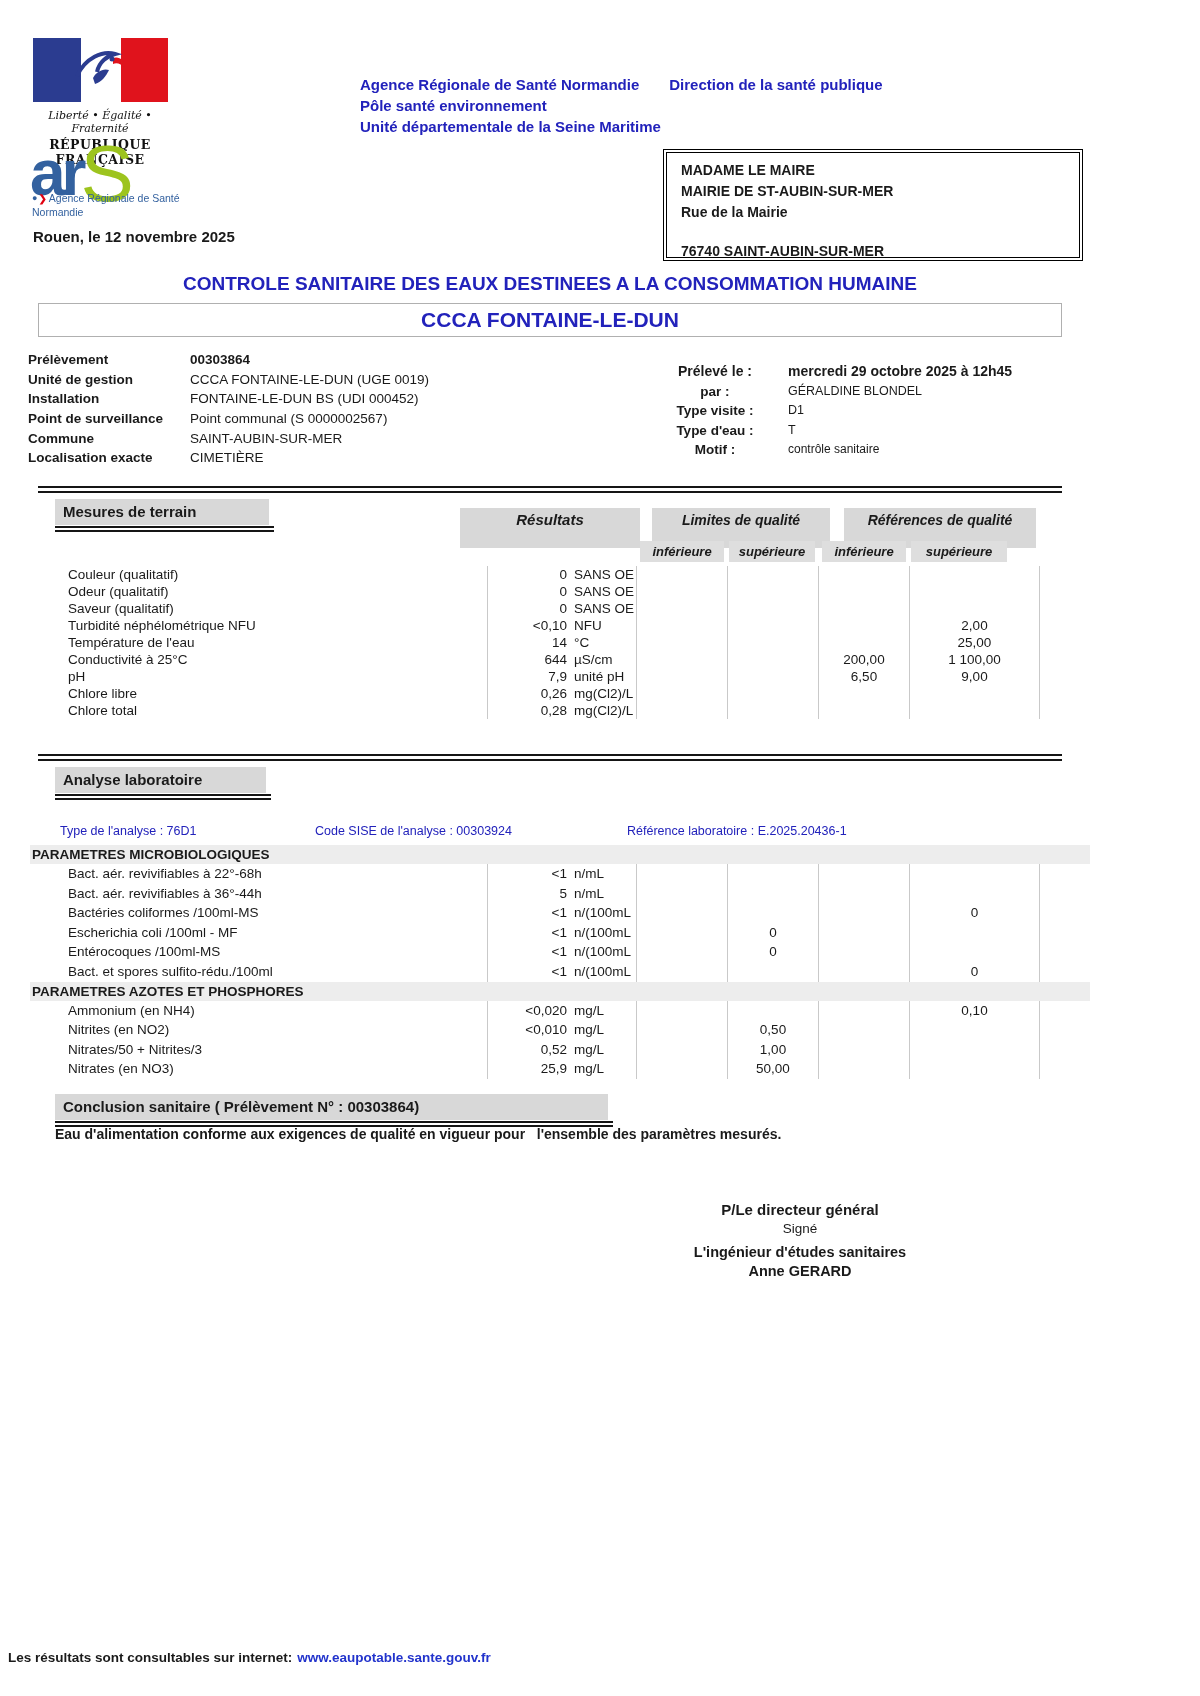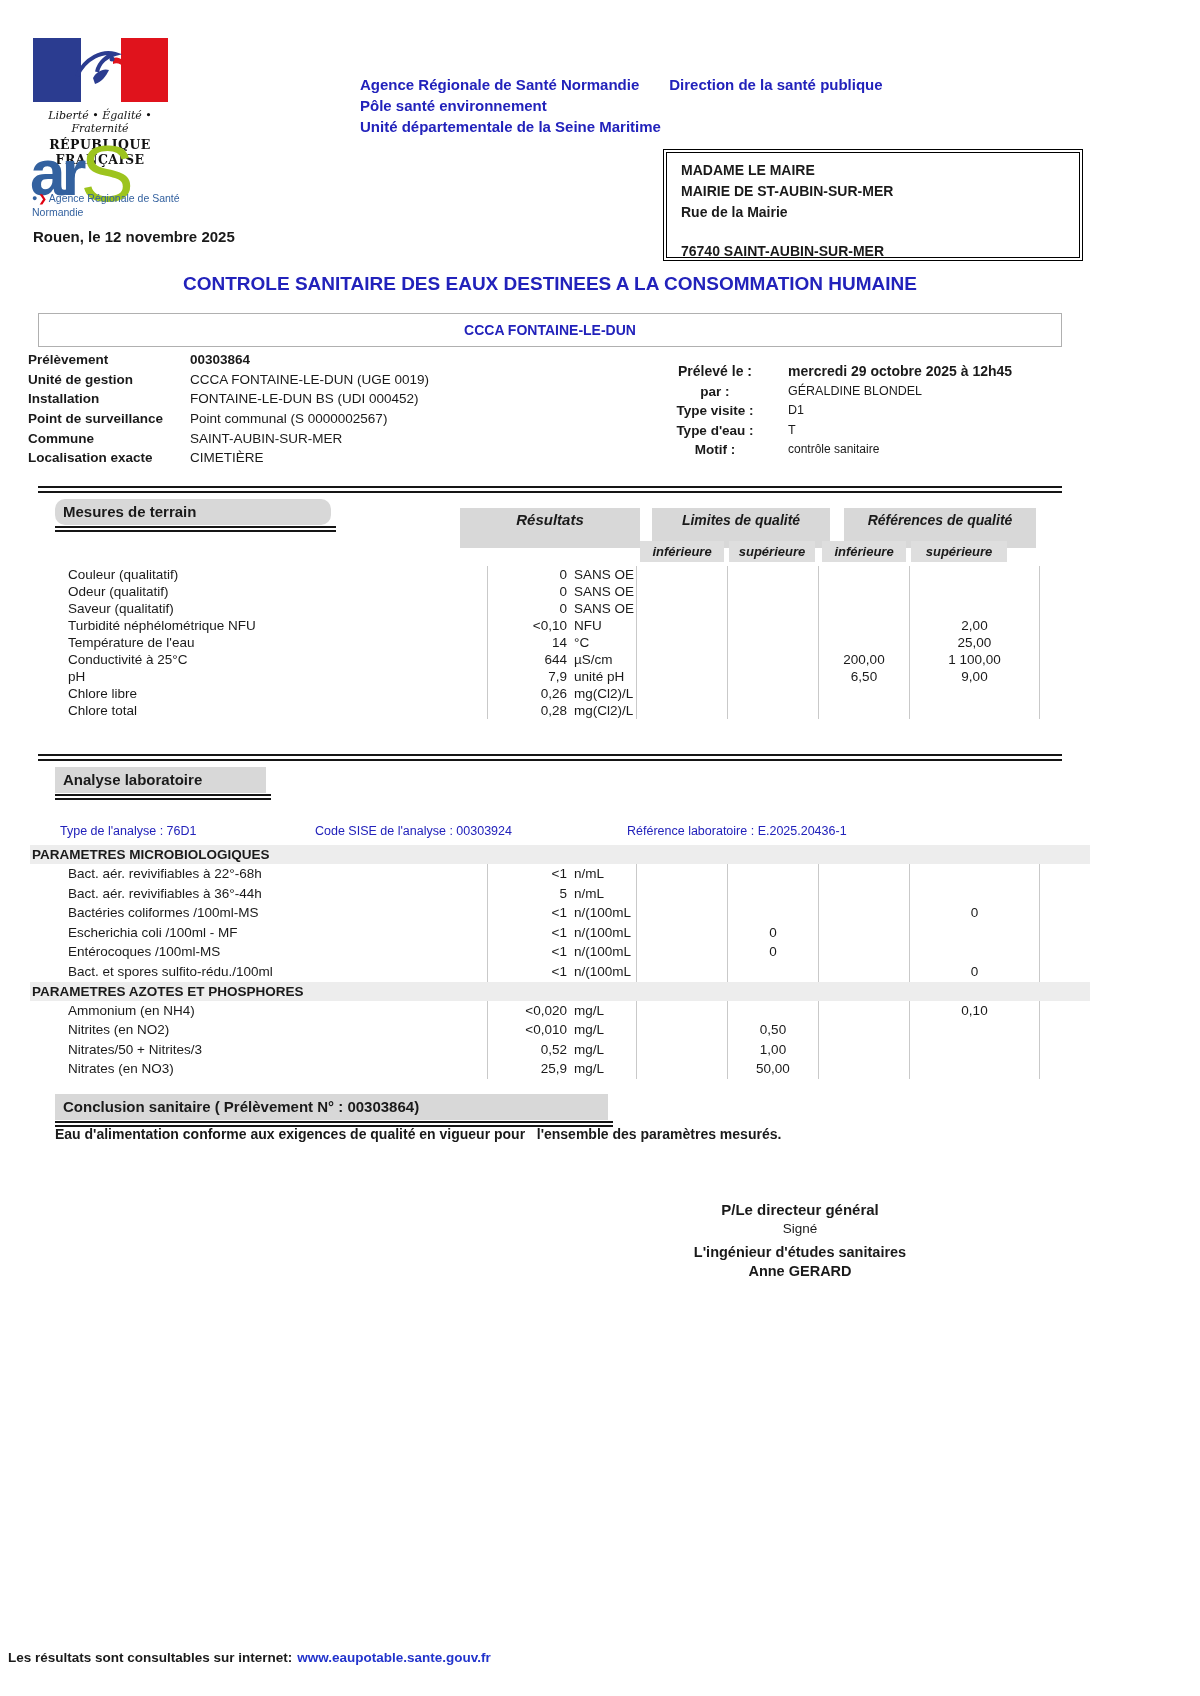--- a/index.html
+++ b/index.html
@@ -26,43 +26,43 @@
   
   .agency{position:absolute;left:360px;top:74px;color:#2222bb;font-weight:bold;font-size:15px;line-height:21px;}
   .agency .gap{display:inline-block;width:30px;}
 
   
   .recipient{position:absolute;left:663px;top:149px;width:420px;height:112px;border:4px double #000;
              box-sizing:border-box;padding:7px 0 0 14px;font-size:14px;font-weight:bold;line-height:21px;}
   .recipient .cp{margin-top:18px;}
 
   .doc-title{position:absolute;left:0;top:273px;width:1100px;text-align:center;color:#2222bb;font-weight:bold;font-size:19px;}
-  .subtitle-box{position:absolute;left:38px;top:313px;width:1024px;height:34px;border:1px solid #b0b0b0;
-                box-sizing:border-box;text-align:center;line-height:32px;color:#2222bb;font-weight:bold;font-size:14px;}
+  .subtitle-box{position:absolute;left:38px;top:303px;width:1024px;height:34px;border:1px solid #b0b0b0;
+                box-sizing:border-box;text-align:center;line-height:32px;color:#2222bb;font-weight:bold;font-size:21px;}
 
   
   .sample-left{position:absolute;left:28px;top:350px;}
   .sample-left .srow{display:flex;height:19.7px;line-height:19.7px;font-size:13.5px;}
   .sample-left .lbl{width:162px;font-weight:bold;}
   .sample-right{position:absolute;left:650px;top:362px;}
   .sample-right .srow{display:flex;height:19.5px;line-height:19.5px;}
   .sample-right .lbl{width:130px;text-align:center;font-weight:bold;font-size:13.5px;}
   .sample-right .val{margin-left:8px;font-size:12.5px;}
   .sample-right .srow.first .lbl{font-size:14px;}
   .sample-right .srow.first .val{font-weight:bold;font-size:14px;}
   .sample-right .srow.motif .val{font-size:12px;}
 
   .rule{position:absolute;left:38px;width:1024px;height:3px;border-top:2px solid #151515;border-bottom:2px solid #151515;}
   .rule1{top:486px;} .rule2{top:754px;}
 
   .sec-head{position:absolute;background:#d8d8d8;font-weight:bold;font-size:15px;line-height:26px;height:26px;
             padding-left:8px;box-sizing:border-box;}
   .sec-head::after{content:"";position:absolute;left:0;right:-5px;bottom:-7px;height:2px;
                    border-top:2px solid #151515;border-bottom:2px solid #151515;}
-  .terrain-head{left:55px;top:499px;width:276px;border-radius:10px;}
+  .terrain-head{left:55px;top:499px;width:214px;}
   .lab-head{left:55px;top:767px;width:211px;}
   .conclusion-head{left:55px;top:1094px;width:553px;}
 
   
   .band{position:absolute;top:508px;height:40px;line-height:24px;background:#d8d8d8;text-align:center;
         font-style:italic;font-weight:bold;font-size:14px;}
   .band-res{left:460px;width:180px;font-size:15px;}
   .band-lim{left:652px;width:178px;}
   .band-ref{left:844px;width:192px;}
   .badge{position:absolute;top:541px;height:21px;line-height:21px;background:#dedede;text-align:center;

